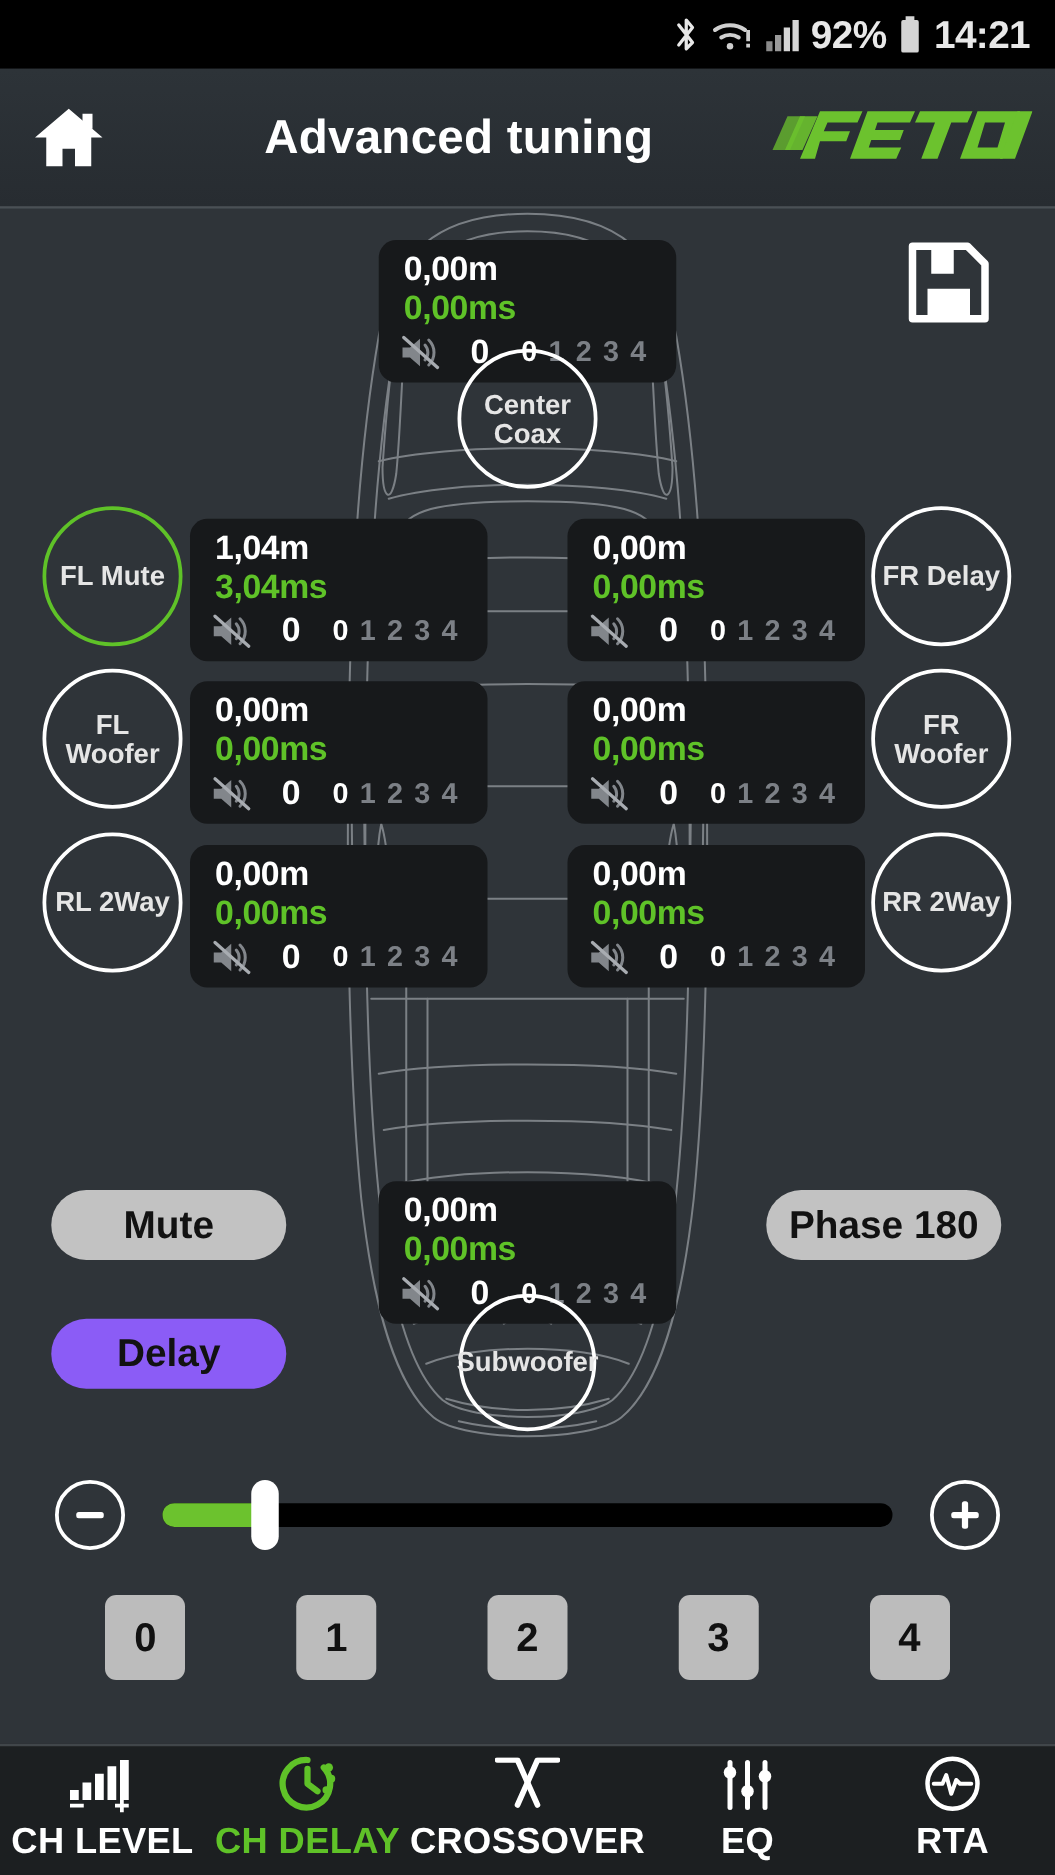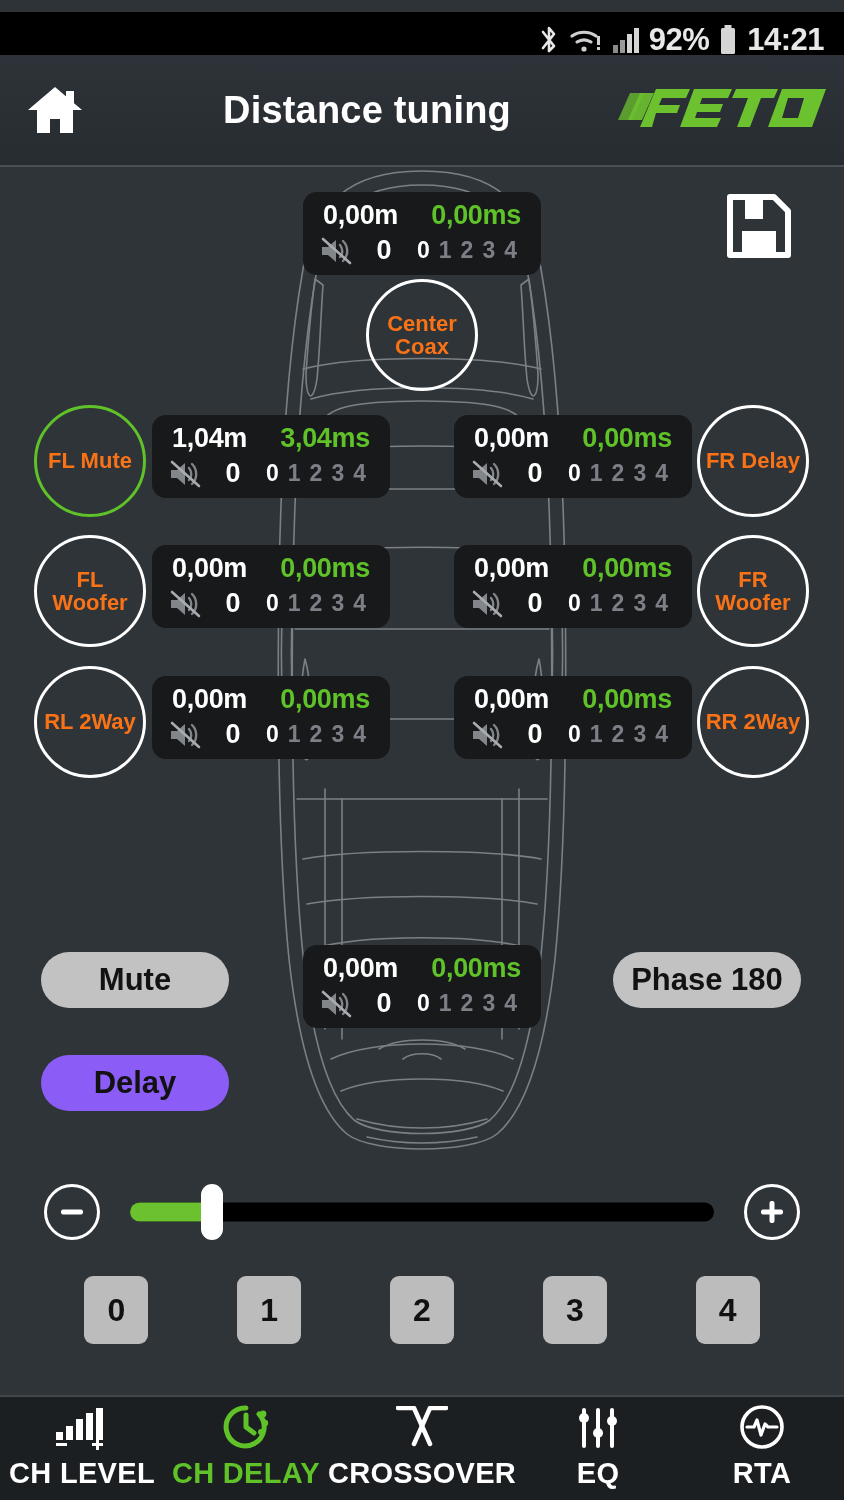--- a/index.html
+++ b/index.html
@@ -10,21 +10,21 @@
     overflow: hidden;
   }
   #app {
     position: relative;
     width: 844px; height: 1500px;
     background: #2e3338;
   }
 
   
   .statusbar {
-    position: absolute; top: 12px; left: 0;
+    position: absolute; top: 0; left: 0;
     width: 844px; height: 55px;
     background: #000;
     display: flex; align-items: center; justify-content: flex-end;
     padding-right: 20px;
     gap: 9px;
   }
   .statusbar .sb-txt {
     color: #e8e8e8; font-size: 31px; font-weight: bold;
     letter-spacing: -0.5px; line-height: 1;
   }
@@ -77,20 +77,21 @@
   
   .panel {
     position: absolute;
     background: #17191b;
     border-radius: 14px;
     padding: 8px 16px 9px 16px;
   }
   .panel-row1 {
     display: flex; justify-content: space-between; align-items: baseline;
     padding: 0 4px;
+    flex-direction: column;
   }
   .dist-val { color: #ffffff; font-size: 27px; font-weight: bold; letter-spacing: -0.3px;}
   .delay-val { color: #5fc228; font-size: 27px; font-weight: bold; letter-spacing: -0.3px;}
   .panel-row2 {
     display: flex; align-items: center; margin-top: 4px;
   }
   .mute-ic { width: 34px; height: 28px; flex: none; }
   .lvl-val {
     color: #ffffff; font-size: 27px; font-weight: bold;
     margin-left: 22px; min-width: 18px; text-align: center;
@@ -102,21 +103,21 @@
     font-size: 23px; font-weight: bold; color: #7c8086;
   }
   .preset-row span.active { color: #ffffff; }
 
   
   .spk {
     position: absolute;
     border-radius: 50%;
     border: 3px solid #ffffff;
     display: flex; align-items: center; justify-content: center;
-    color: #f97316; font-size: 22px; font-weight: bold;
+    color: #e5e5e5; font-size: 22px; font-weight: bold;
     text-align: center; line-height: 1.05;
   }
   .spk.sel { border-color: #5fc228; }
 
   
   .pill {
     position: absolute;
     width: 188px; height: 56px;
     border-radius: 37px;
     background: #c2c2c2;
@@ -223,21 +224,21 @@
     <span class="sb-txt">14:21</span>
   </div>
 
   <div class="header">
     <div class="home-btn">
       <svg width="58" height="54" viewBox="0 0 58 54">
         <path d="M29 4 L56 27 H47 V50 H34 V36 H24 V50 H11 V27 H2 Z" fill="#ffffff"></path>
         <rect x="40" y="8" width="8" height="12" fill="#ffffff"></rect>
       </svg>
     </div>
-    <div class="header-title">Distance tuning</div>
+    <div class="header-title">Advanced tuning</div>
     <div class="eton-logo">
       <svg width="210" height="46" viewBox="0 0 210 46">
         <g fill="#6cc22e">
           <path d="M2 33 L14 6 L28 6 L16 33 Z" opacity="0.75"></path>
           <path d="M12 33 L24 6 L38 6 L26 33 Z" opacity="0.9"></path>
           <path d="M24 40 L40 2 L74 2 L70 11 L46 11 L43 18 L64 18 L61 26 L40 26 L36 40 Z"></path>
           <path d="M78 2 L116 2 L112 11 L86 11 L84 17 L107 17 L104 25 L81 25 L79 31 L105 31 L101 40 L64 40 Z"></path>
           <path d="M120 2 L162 2 L158 11 L145 11 L134 40 L121 40 L132 11 L116 11 Z"></path>
           <path d="M166 2 L200 2 L186 40 L152 40 Z M172 11 L166 31 L182 31 L188 11 Z"></path>
           <path d="M196 2 L208 2 L204 22 L208 2 L210 2 L196 40 L184 40 L198 2 Z"></path>
@@ -487,20 +488,23 @@
         <span class="lvl-val">0</span>
         <span class="preset-row">
           <span class="active">0</span>
           <span>1</span>
           <span>2</span>
           <span>3</span>
           <span>4</span>
         </span>
       </div>
     </div>
+    <div class="spk" style="left:367px; top:868px; width:110px; height:110px;">
+      <span>Subwoofer</span>
+    </div>
 
     <div class="pill" style="left:41px; top:785px;">
       <span>Mute</span>
     </div>
     <div class="pill green" style="left:41px; top:888px;">
       <span>Delay</span>
     </div>
     <div class="pill" style="left:613px; top:785px;">
       <span>Phase 180</span>
     </div>

